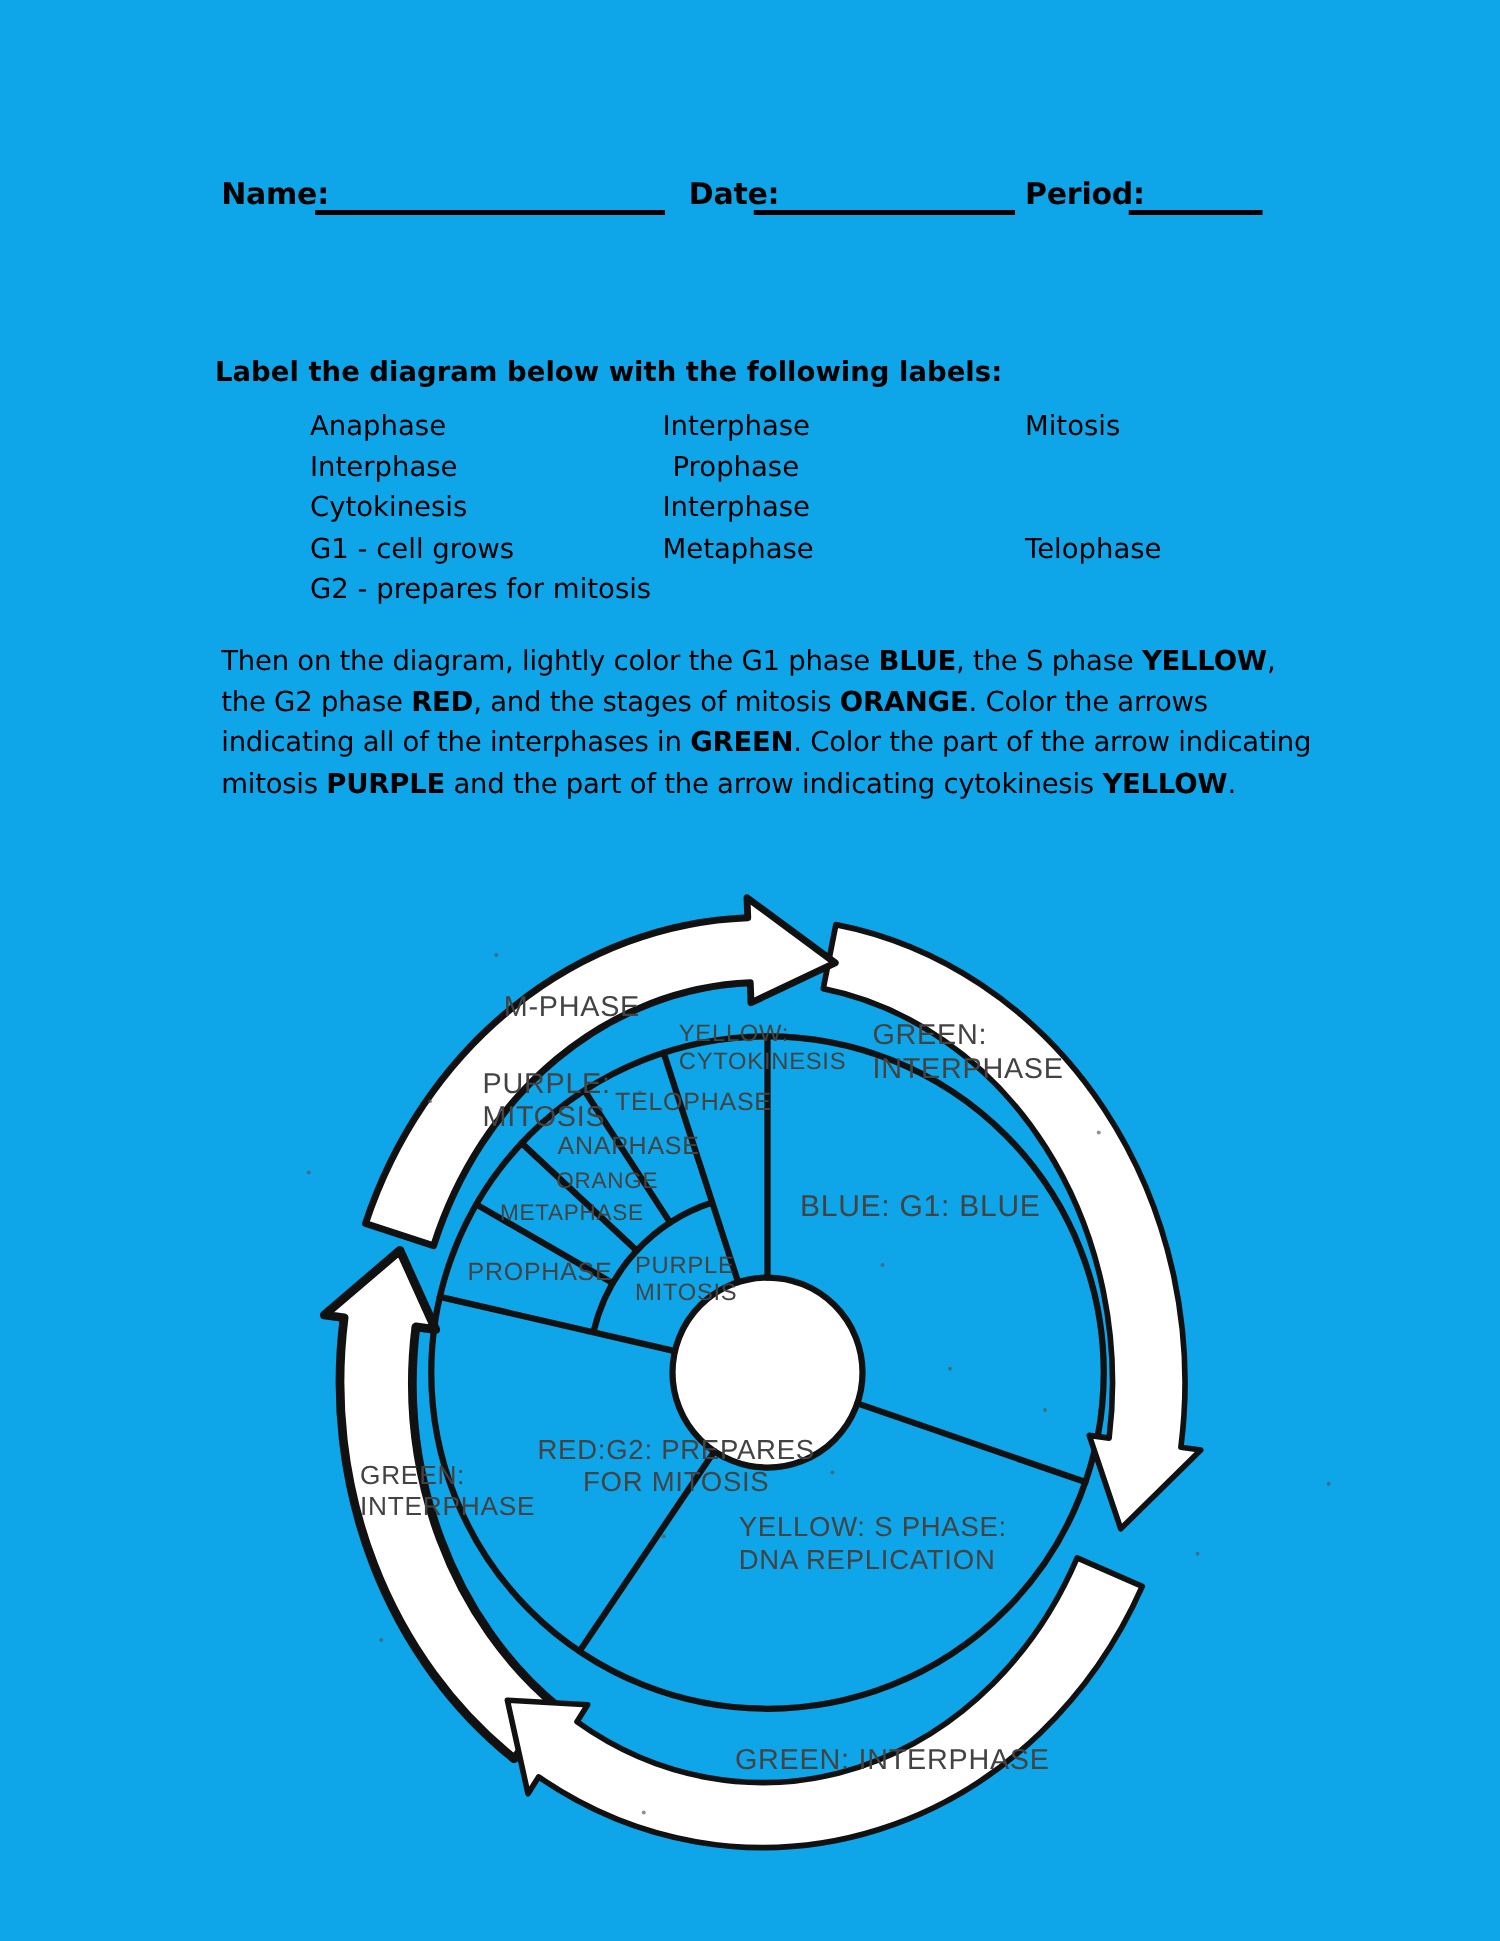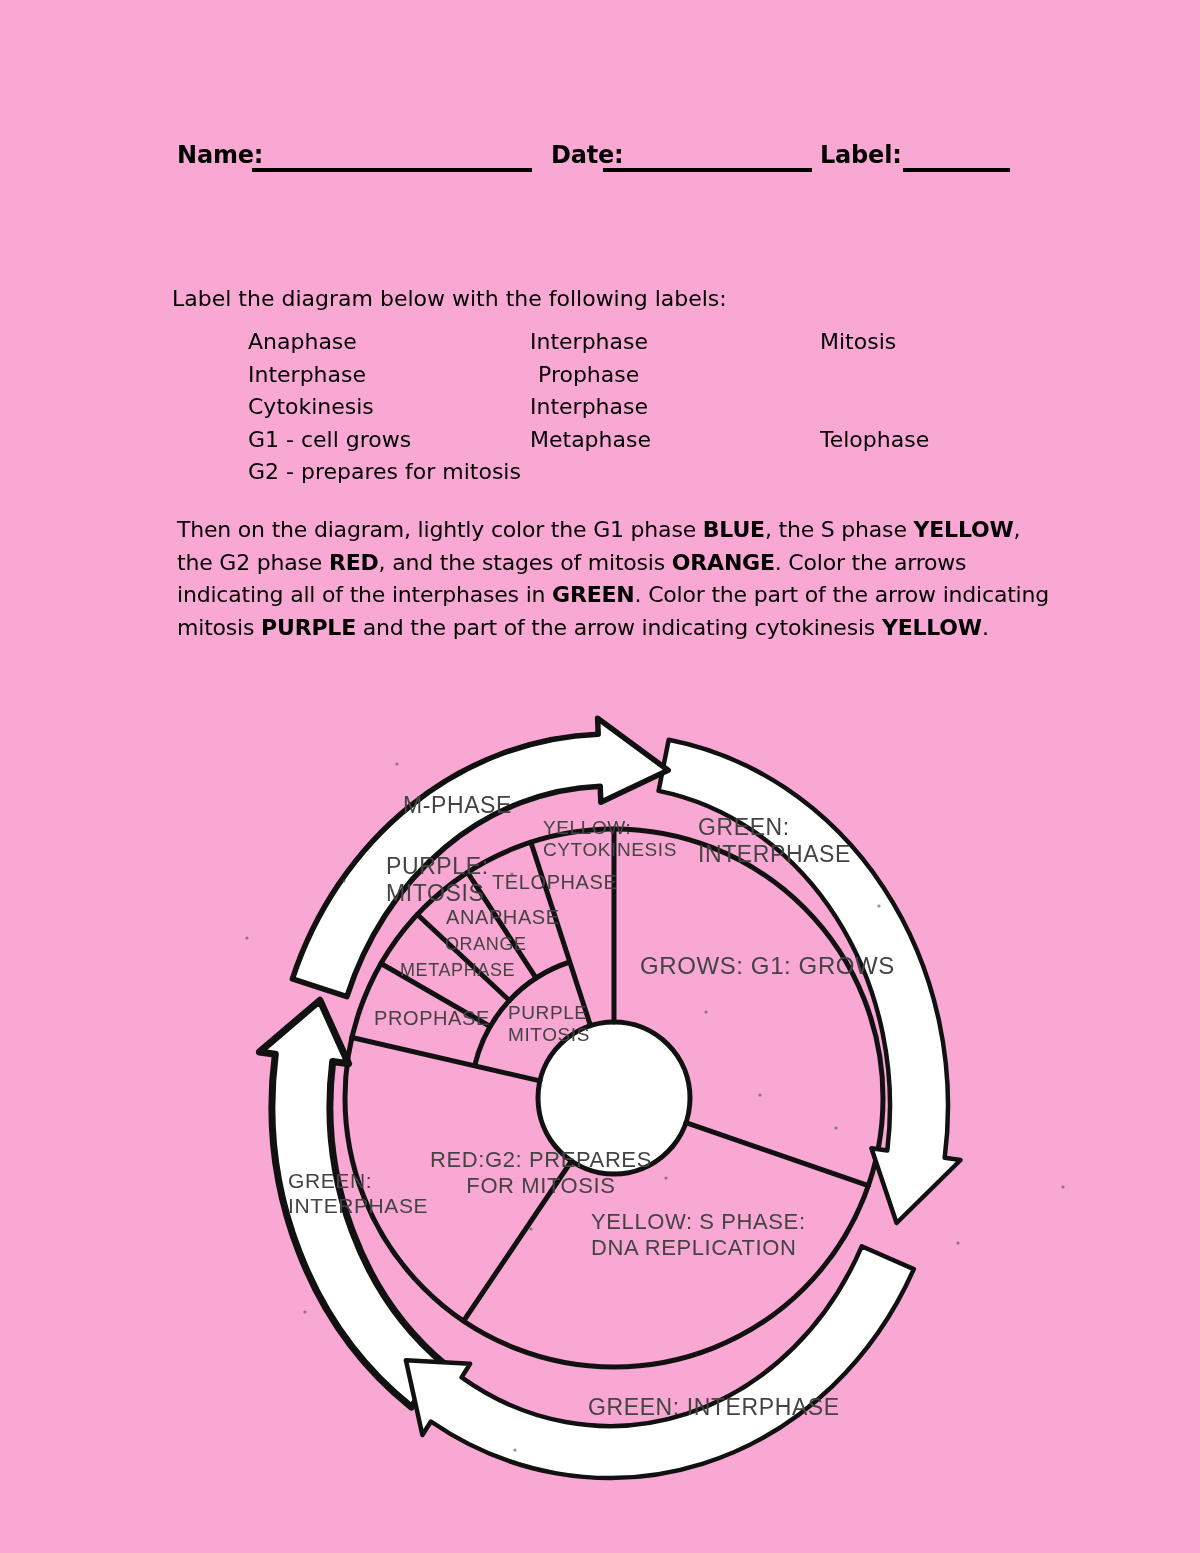--- a/index.html
+++ b/index.html
@@ -1,27 +1,27 @@
 <!DOCTYPE html>
 <html><head>
 <meta charset="utf-8">
 <title>The Cell Cycle Coloring Worksheet</title>
 <style>
   html,body{margin:0;padding:0;background:#fff;}
-  #page{position:relative;width:1200px;height:1553px;background:#f9a8d4;overflow:hidden;
+  #page{position:relative;width:1200px;height:1553px;background:#0ea5e9;overflow:hidden;
         font-family:"DejaVu Sans",sans-serif;color:#000;}
   
   .wline{position:absolute;height:0;border-top:4px solid #000;}
   .hdr-label{position:absolute;font-size:24px;font-weight:700;letter-spacing:-0.2px;}
   
   #title-wrap{position:absolute;left:0;top:218px;width:1200px;text-align:center;}
   #title-wrap h1{display:inline-block;margin:0;font-size:30px;font-weight:700;letter-spacing:-0.3px;
                  padding:0 6px 3px 6px;border-bottom:4px solid #000;}
   
-  .intro{position:absolute;left:172px;top:286px;font-size:22px;font-weight:400;margin:0;}
+  .intro{position:absolute;left:172px;top:286px;font-size:22px;font-weight:700;margin:0;}
   #bank{position:absolute;left:248px;top:326px;font-size:22px;line-height:32.6px;}
   .bank-row{display:flex;}
   .bank-cell{display:block;white-space:nowrap;}
   .bank-c0{width:282px;}
   .bank-c1{width:290px;}
   .bank-c2{width:320px;}
   
   #para{position:absolute;left:177px;top:514px;width:882px;margin:0;
         font-size:22px;line-height:32.6px;letter-spacing:-0.2px;font-weight:400;}
   #para b{font-weight:700;}
@@ -33,21 +33,21 @@
 </head>
 <body>
 
 <div id="page">
 
   <div>
     <span class="hdr-label" style="left:177px;top:141px;">Name:</span>
     <div class="wline" style="left:252px;top:168px;width:280px;"></div>
     <span class="hdr-label" style="left:551px;top:141px;">Date:</span>
     <div class="wline" style="left:603px;top:168px;width:209px;"></div>
-    <span class="hdr-label" style="left:820px;top:141px;">Label:</span>
+    <span class="hdr-label" style="left:820px;top:141px;">Period:</span>
     <div class="wline" style="left:903px;top:168px;width:107px;"></div>
   </div>
 
 
   <p class="intro">Label the diagram below with the following labels:</p>
   <div id="bank">
       <div class="bank-row">
         <span class="bank-cell bank-c0">Anaphase</span>
         <span class="bank-cell bank-c1">Interphase</span>
         <span class="bank-cell bank-c2">Mitosis</span>
@@ -110,21 +110,21 @@
       <div class="dg-label" style="left: 543px; top: 817px; font-size: 19px; line-height: 22px;">YELLOW:
 CYTOKINESIS</div>
       <div class="dg-label" style="left: 698px; top: 814px; font-size: 23px; line-height: 27px;">GREEN:
 INTERPHASE</div>
       <div class="dg-label" style="left: 386px; top: 853px; font-size: 23px; line-height: 27px;">PURPLE:
 MITOSIS</div>
       <div class="dg-label" style="left: 492px; top: 871px; font-size: 20px; line-height: 22px;">TELOPHASE</div>
       <div class="dg-label" style="left: 446px; top: 906px; font-size: 20px; line-height: 22px;">ANAPHASE</div>
       <div class="dg-label" style="left: 445px; top: 934px; font-size: 18px; line-height: 20px;">ORANGE</div>
       <div class="dg-label" style="left: 400px; top: 960px; font-size: 18px; line-height: 20px;">METAPHASE</div>
-      <div class="dg-label" style="left: 640px; top: 953px; font-size: 24px; line-height: 26px;">GROWS: G1: GROWS</div>
+      <div class="dg-label" style="left: 640px; top: 953px; font-size: 24px; line-height: 26px;">BLUE: G1: BLUE</div>
       <div class="dg-label" style="left: 374px; top: 1007px; font-size: 20px; line-height: 22px;">PROPHASE</div>
       <div class="dg-label" style="left: 508px; top: 1002px; font-size: 19px; line-height: 22px;">PURPLE
 MITOSIS</div>
       <div class="dg-label" style="left: 288px; top: 1168px; font-size: 21px; line-height: 25px;">GREEN:
 INTERPHASE</div>
       <div class="dg-label" style="left: 430px; top: 1147px; font-size: 22px; line-height: 26px; text-align: center;">RED:G2: PREPARES
 FOR MITOSIS</div>
       <div class="dg-label" style="left: 591px; top: 1209px; font-size: 22px; line-height: 26px;">YELLOW: S PHASE:
 DNA REPLICATION</div>
       <div class="dg-label" style="left: 588px; top: 1394px; font-size: 23px; line-height: 26px;">GREEN: INTERPHASE</div>

